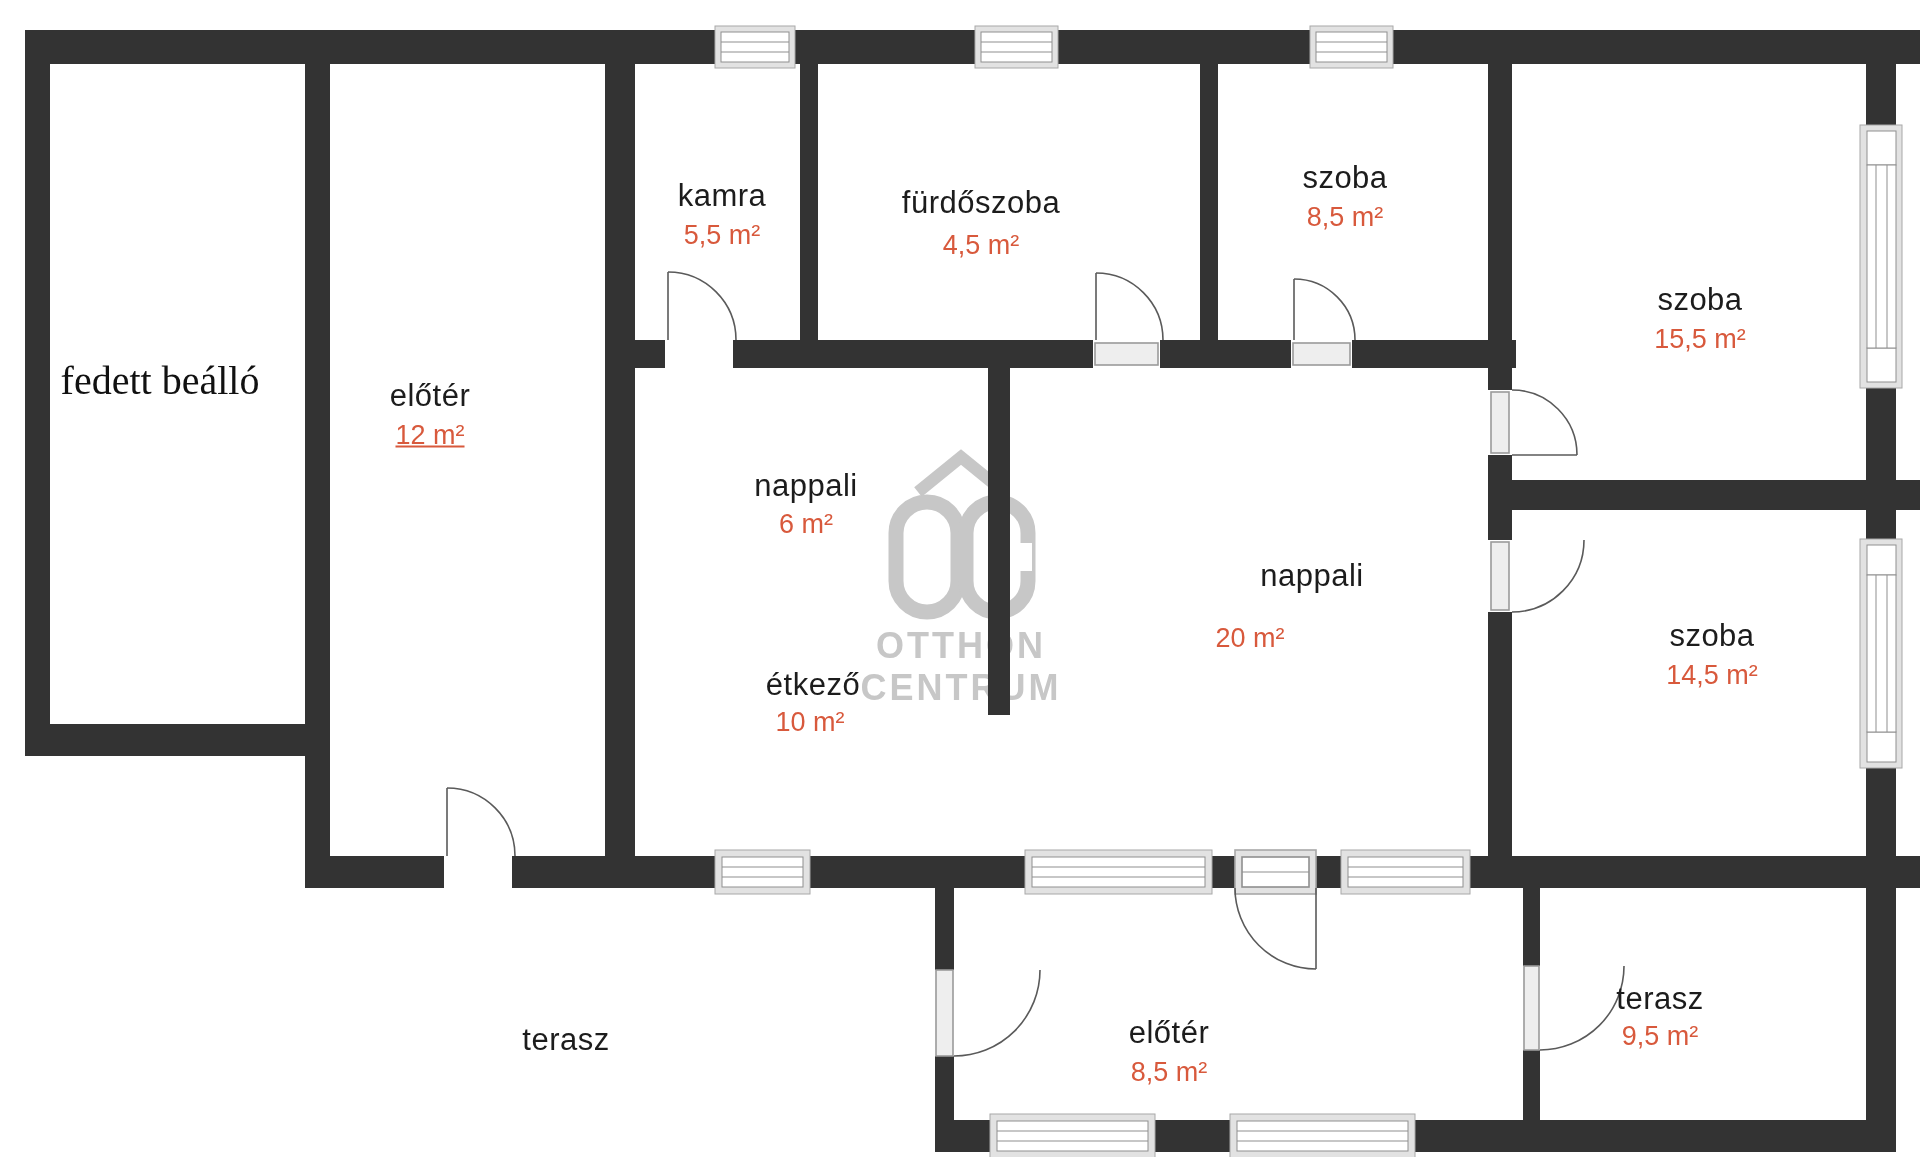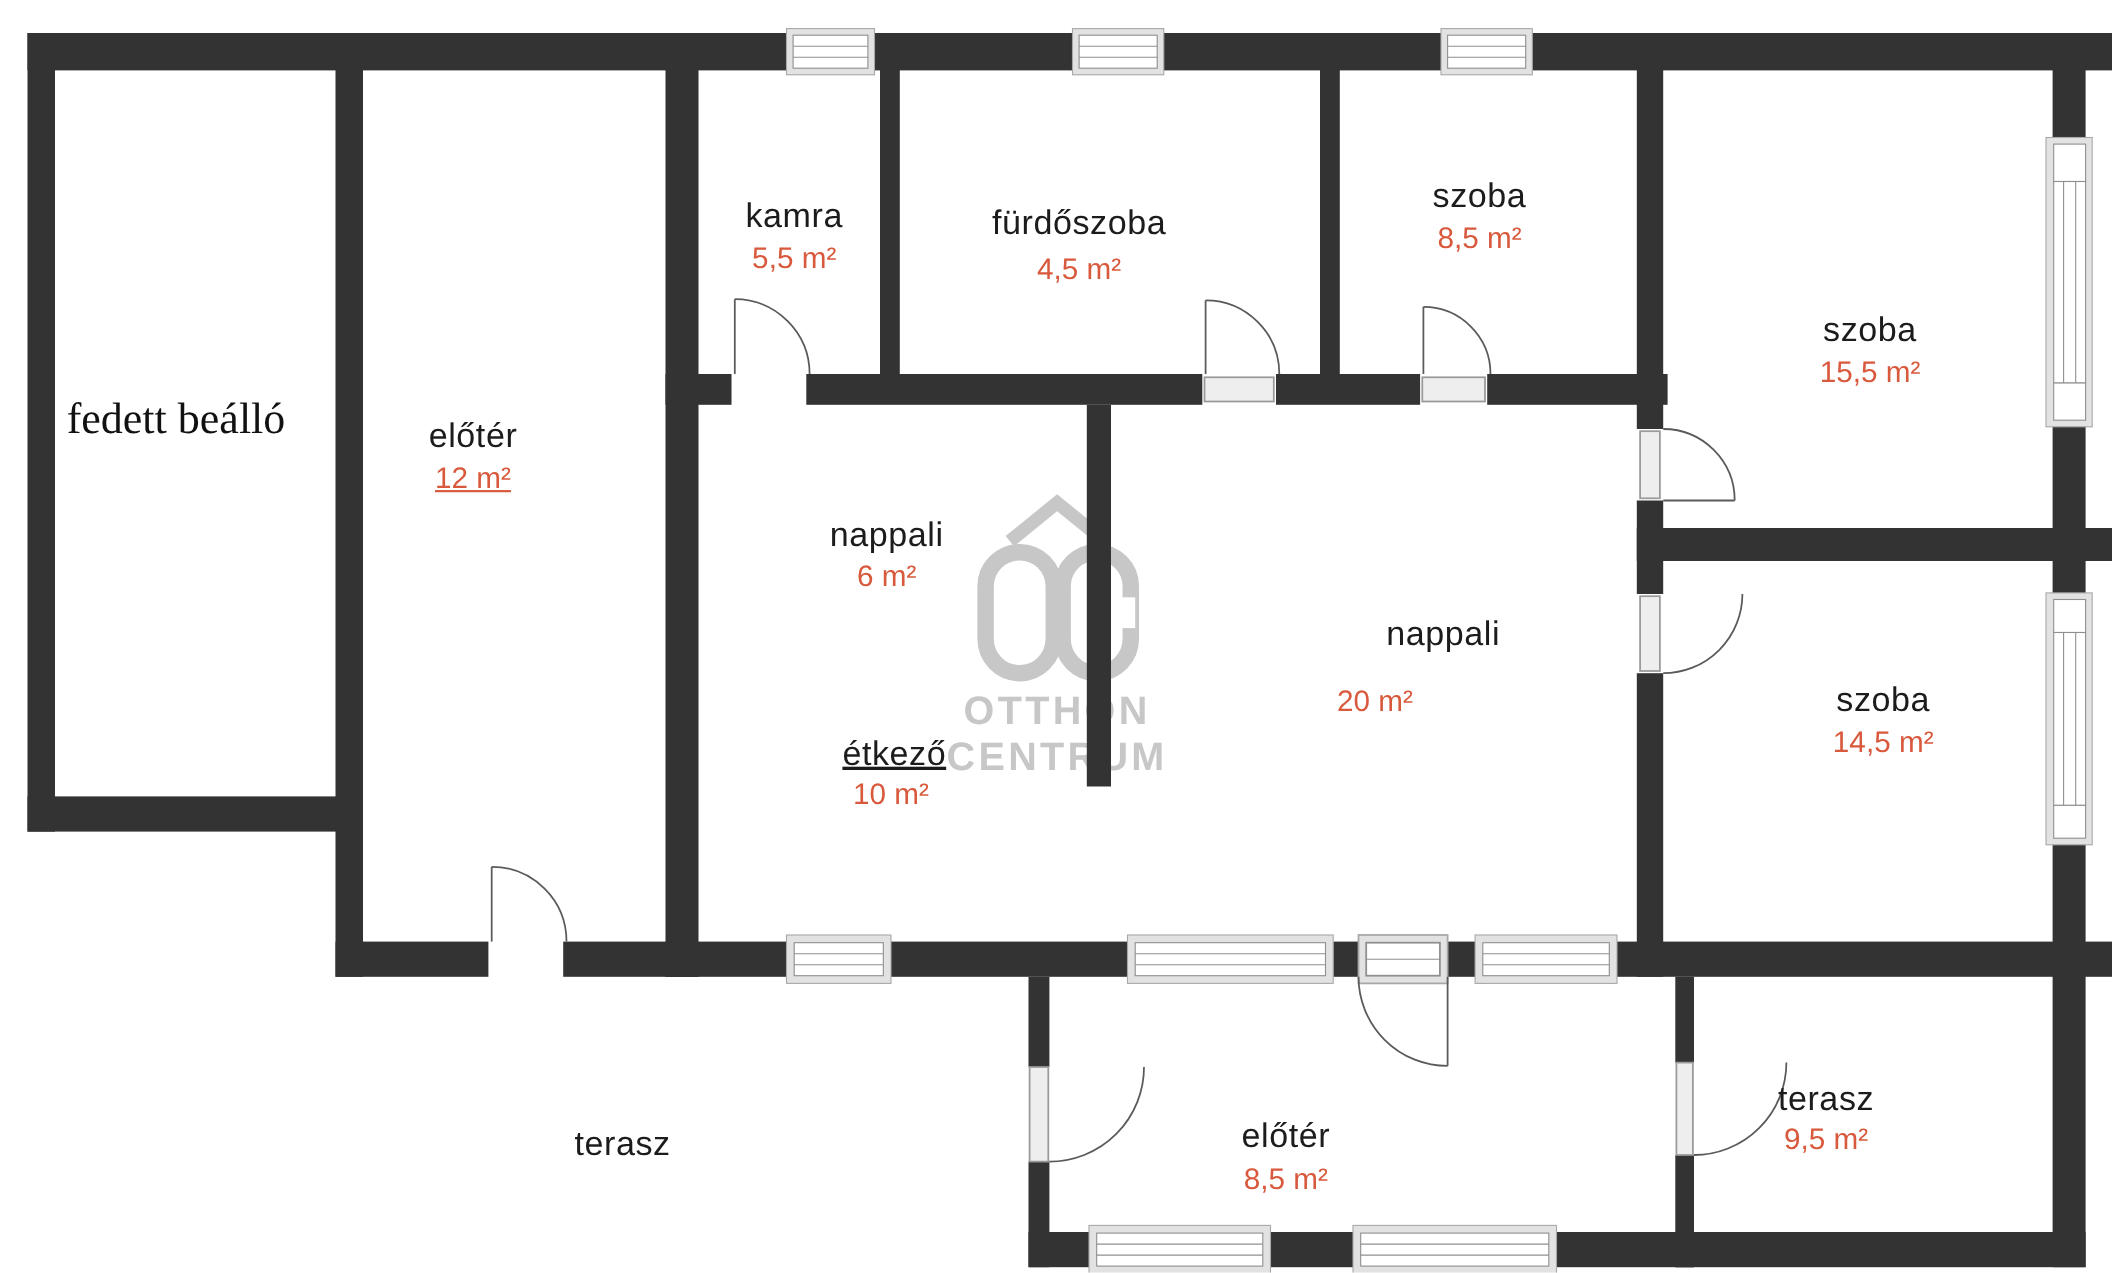--- a/index.html
+++ b/index.html
@@ -219,21 +219,21 @@
 
   <div class="label room-name" style="left:1345px;top:178px;">szoba</div>
   <div class="label room-area" style="left:1345px;top:217px;">8,5 m²</div>
 
   <div class="label room-name" style="left:1700px;top:300px;">szoba</div>
   <div class="label room-area" style="left:1700px;top:339px;">15,5 m²</div>
 
   <div class="label room-name" style="left:806px;top:486px;">nappali</div>
   <div class="label room-area" style="left:806px;top:524px;">6 m²</div>
 
-  <div class="label room-name" style="left:813px;top:685px;text-decoration:underline;">étkező</div>
+  <div class="label room-name" style="left:813px;top:685px;">étkező</div>
   <div class="label room-area" style="left:810px;top:722px;">10 m²</div>
 
   <div class="label room-name" style="left:1312px;top:576px;">nappali</div>
   <div class="label room-area" style="left:1250px;top:638px;">20 m²</div>
 
   <div class="label room-name" style="left:1712px;top:636px;">szoba</div>
   <div class="label room-area" style="left:1712px;top:675px;">14,5 m²</div>
 
   <div class="label room-name" style="left:566px;top:1040px;">terasz</div>
 

